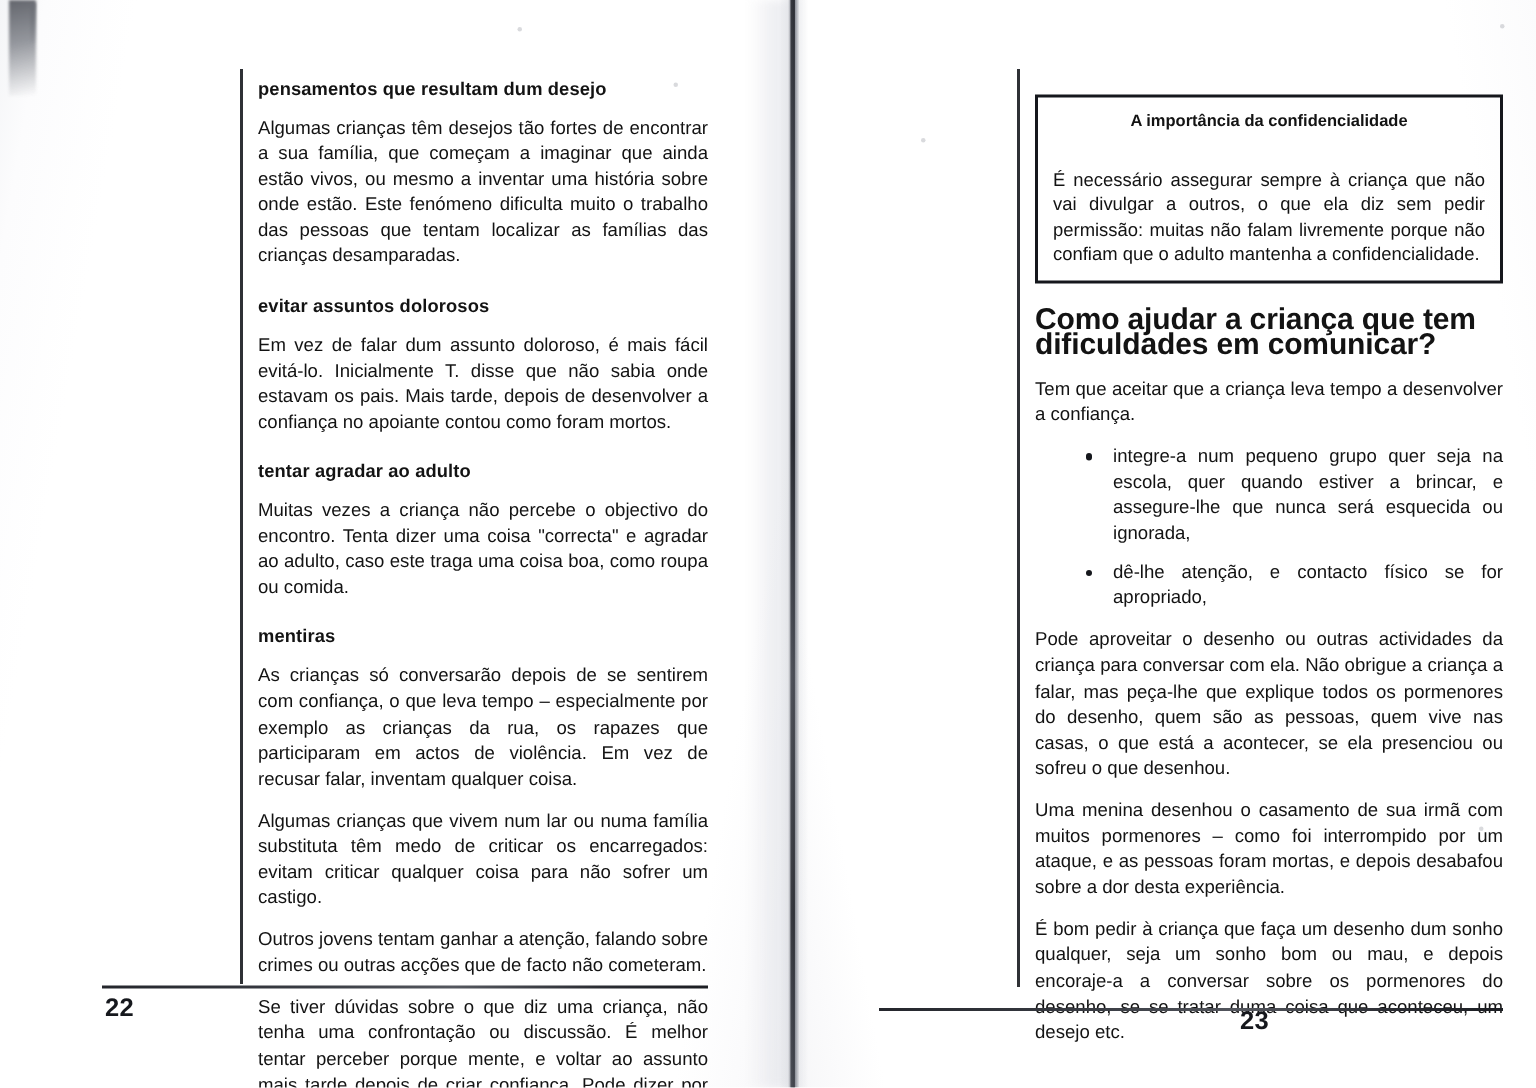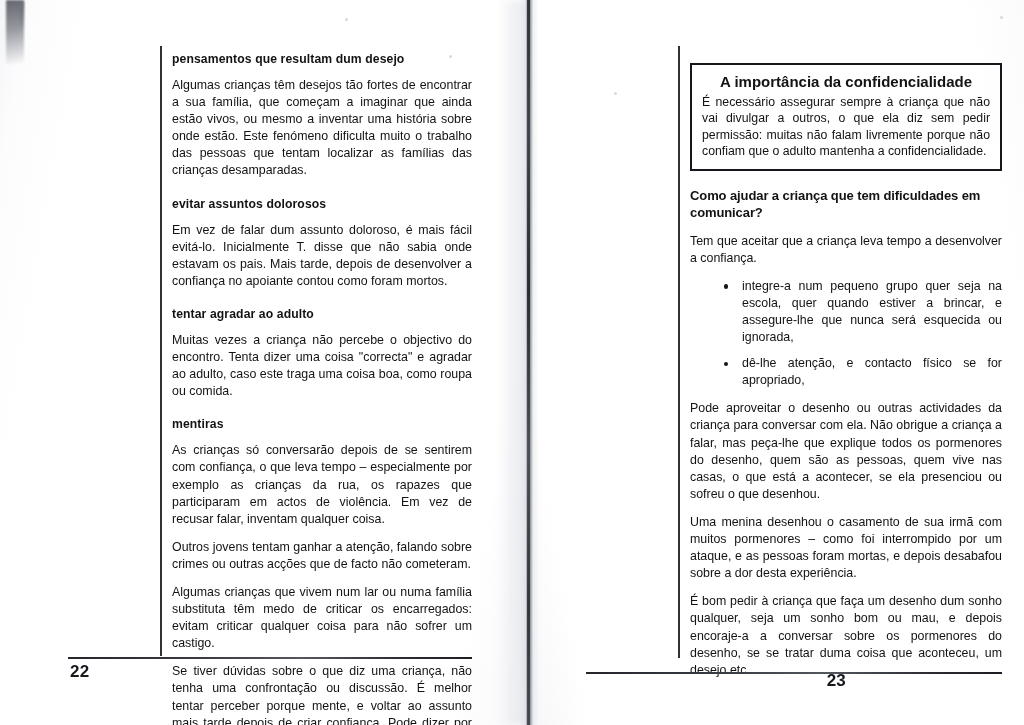--- a/index.html
+++ b/index.html
@@ -114,39 +114,39 @@
     font-size: 12.2px;
     font-weight: bold;
     line-height: 15px;
     letter-spacing: .1px;
     text-align: left;
   }
   h3.sub.first { margin-top: 0; }
 
   h2.head {
     margin: 16px 0 11px 0;
-    font-size: 13px;
+    font-size: 20px;
     font-weight: bold;
     line-height: 17.5px;
     text-align: left;
     letter-spacing: -.1px;
   }
 
   .ital { font-style: italic; }
 
   
   .callout {
     border: 2px solid #15171c;
     padding: 8px 10px 9px 10px;
     margin: 11px 0 14px 0;
     box-sizing: border-box;
   }
   .callout-title {
-    margin: 0 0 4px 0;
-    font-size: 15px;
+    margin: 0 0 22px 0;
+    font-size: 11px;
     font-weight: bold;
     text-align: center;
     line-height: 17px;
   }
   .callout-body {
     margin: 0;
     font-size: 12.3px;
     line-height: 16.4px;
     text-align: justify;
   }
@@ -229,22 +229,22 @@
     <p>Algumas crianças têm desejos tão fortes de encontrar a sua família, que começam a imaginar que ainda estão vivos, ou mesmo a inventar uma história sobre onde estão. Este fenómeno dificulta muito o trabalho das pessoas que tentam localizar as famílias das crianças desamparadas.</p>
 
     <h3 class="sub">evitar assuntos dolorosos</h3>
     <p>Em vez de falar dum assunto doloroso, é mais fácil evitá-lo. Inicialmente T. disse que não sabia onde estavam os pais. Mais tarde, depois de desenvolver a confiança no apoiante contou como foram mortos.</p>
 
     <h3 class="sub">tentar agradar ao adulto</h3>
     <p>Muitas vezes a criança não percebe o objectivo do encontro. Tenta dizer uma coisa "correcta" e agradar ao adulto, caso este traga uma coisa boa, como roupa ou comida.</p>
 
     <h3 class="sub">mentiras</h3>
     <p>As crianças só conversarão depois de se sentirem com confiança, o que leva tempo – especialmente por exemplo as crianças da rua, os rapazes que participaram em actos de violência. Em vez de recusar falar, inventam qualquer coisa.</p>
+    <p>Algumas crianças que vivem num lar ou numa família substituta têm medo de criticar os encarregados: evitam criticar qualquer coisa para não sofrer um castigo.</p>
     <p>Outros jovens tentam ganhar a atenção, falando sobre crimes ou outras acções que de facto não cometeram.</p>
-    <p>Algumas crianças que vivem num lar ou numa família substituta têm medo de criticar os encarregados: evitam criticar qualquer coisa para não sofrer um castigo.</p>
 
     <p><span>Se tiver dúvidas sobre o que diz uma criança, não tenha uma confrontação ou discussão. É melhor tentar perceber porque mente, e voltar ao assunto mais tarde depois de criar confiança. Pode dizer por exemplo, "</span></p>
   </div>
 
   <div class="footer-rule footer-rule-left"></div>
   <div class="folio folio-left">22</div>
 
   <div class="vrule vrule-right"></div>
 
   <div class="col col-right">

